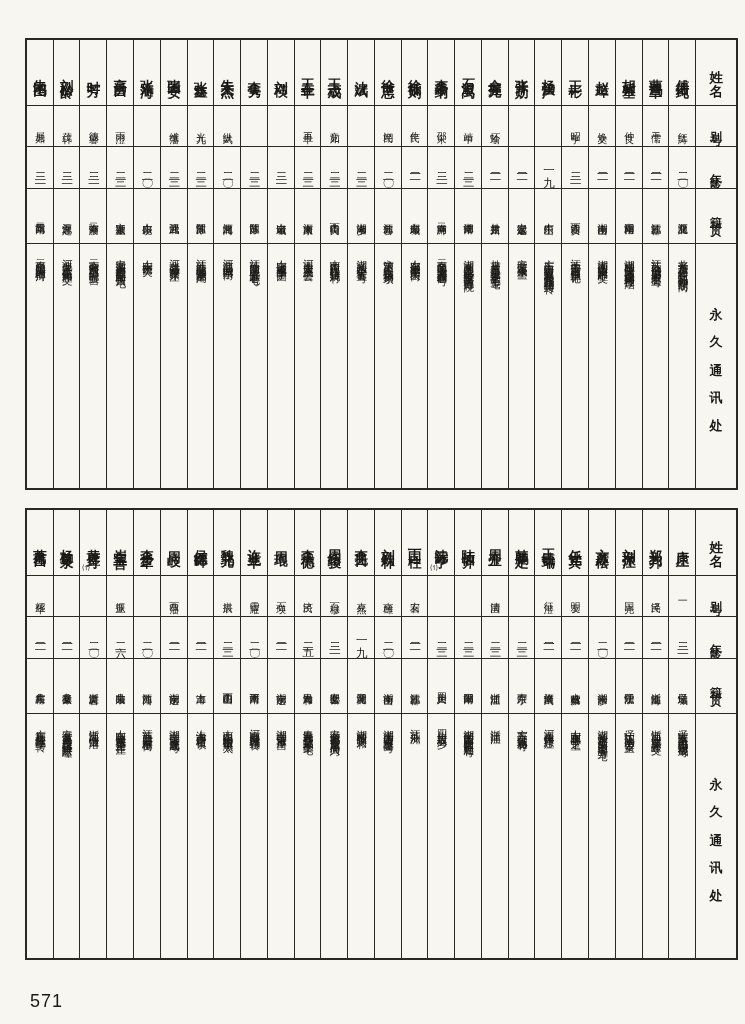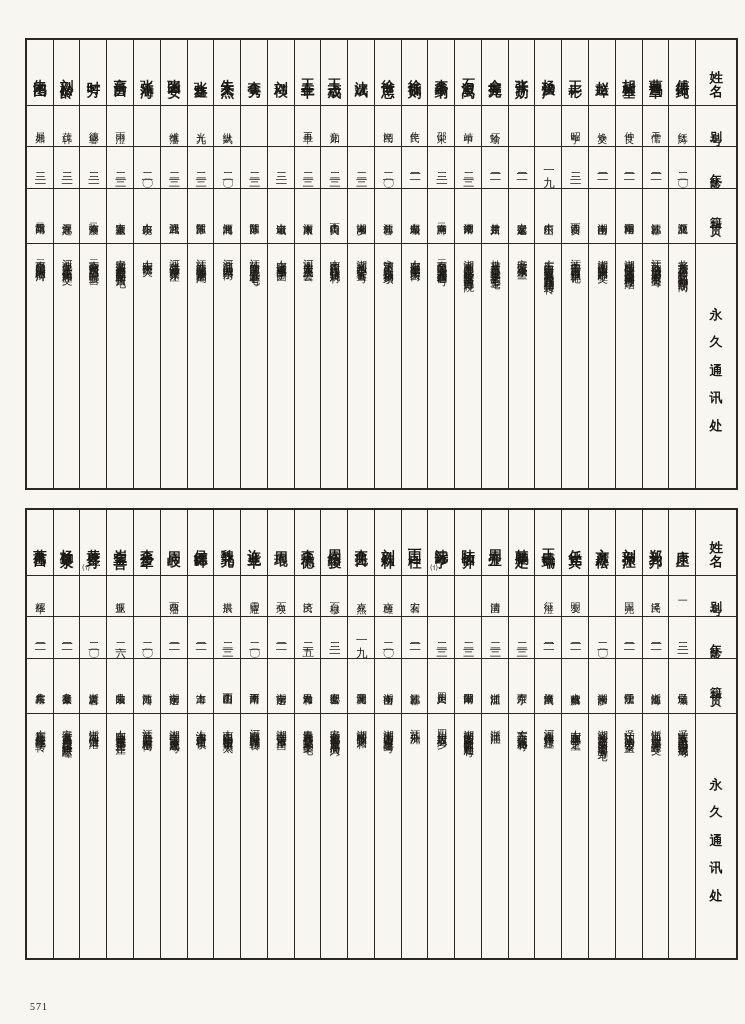--- a/index.html
+++ b/index.html
@@ -49,22 +49,22 @@
   .hdr .r-age .vt{font-size:12px;letter-spacing:5px;}
   .hdr .r-native .vt{font-size:12px;letter-spacing:9px;}
   .hdr .r-addr{align-items:center;padding-top:0;}
   .hdr .r-addr .vt{font-size:13px;letter-spacing:28px;}
   .note{
     position:absolute;bottom:3px;left:2px;font-size:7px;line-height:1;
     writing-mode:horizontal-tb;
   }
   .pagenum{
     position:absolute;left:30px;bottom:12px;
-    font-size:10px;letter-spacing:1px;
-    font-family:Liberation Serif, serif;
+    font-size:18px;letter-spacing:1px;
+    font-family:Liberation Sans, sans-serif;
   }
 </style>
 </head>
 <body>
 
 <div class="sheet">
   <div class="dtable first" id="table0">
       <div class="col hdr">
         <div class="cell r-name">
           <span class="vt">姓名</span>

